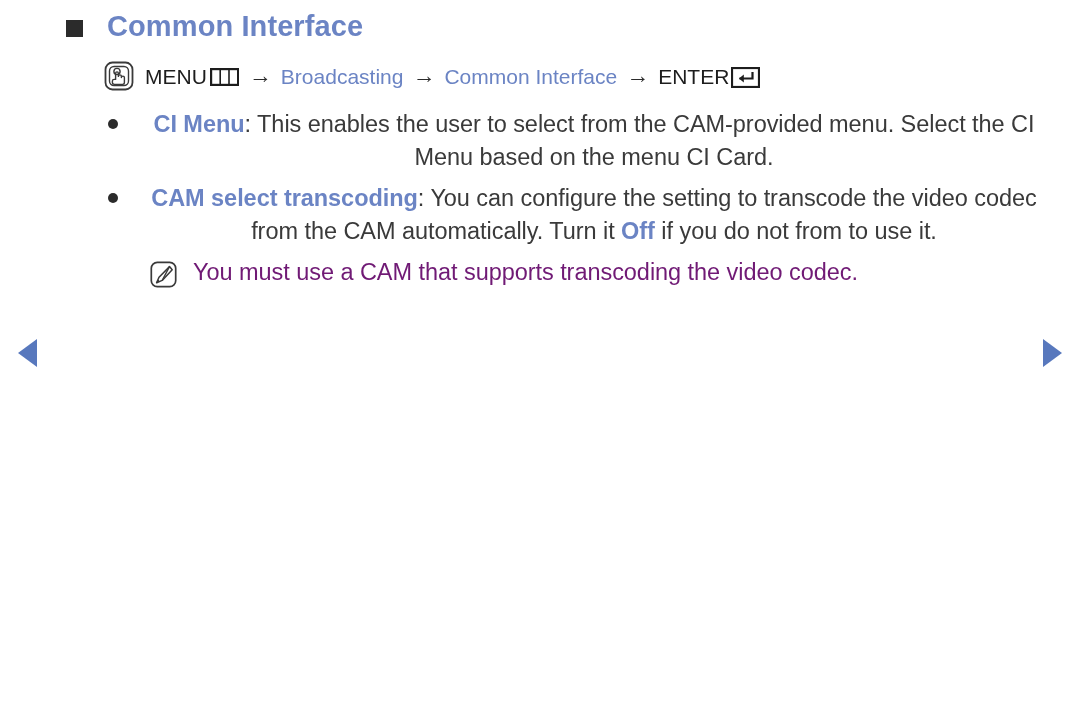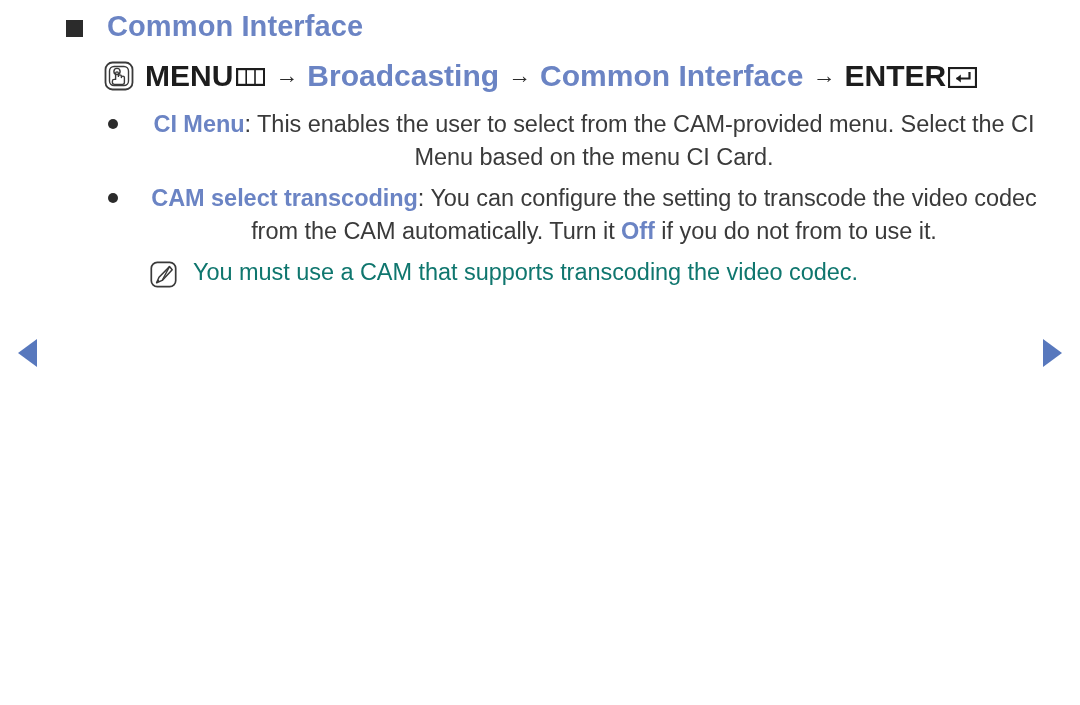--- a/index.html
+++ b/index.html
@@ -55,22 +55,22 @@
     align-items: center;
     white-space: nowrap;
   }
   .icon-menu-btn {
     width: 30px;
     height: 30px;
     flex: 0 0 auto;
     margin-right: 11px;
   }
   .path-word {
-    font-size: 30px;
-    font-weight: bold;
+    font-size: 21px;
+    font-weight: normal;
     line-height: 1;
   }
   .path-word.dark { color: #1d1d1d; }
   .path-word.blue { color: #6b84c4; }
   .arrow-sep {
     color: #2b2b2b;
     font-size: 23px;
     font-weight: normal;
     margin: 0 9px;
     line-height: 1;
@@ -139,21 +139,21 @@
   .icon-note {
     width: 27px;
     height: 27px;
     flex: 0 0 auto;
     margin-right: 16px;
     margin-top: 5px;
   }
   .note-text {
     font-size: 23.5px;
     line-height: 33px;
-    color: #0f766e;
+    color: #701a75;
     letter-spacing: -0.05px;
   }
 
   
   .nav-arrow {
     position: absolute;
     top: 339px;
     width: 0;
     height: 0;
     cursor: pointer;

